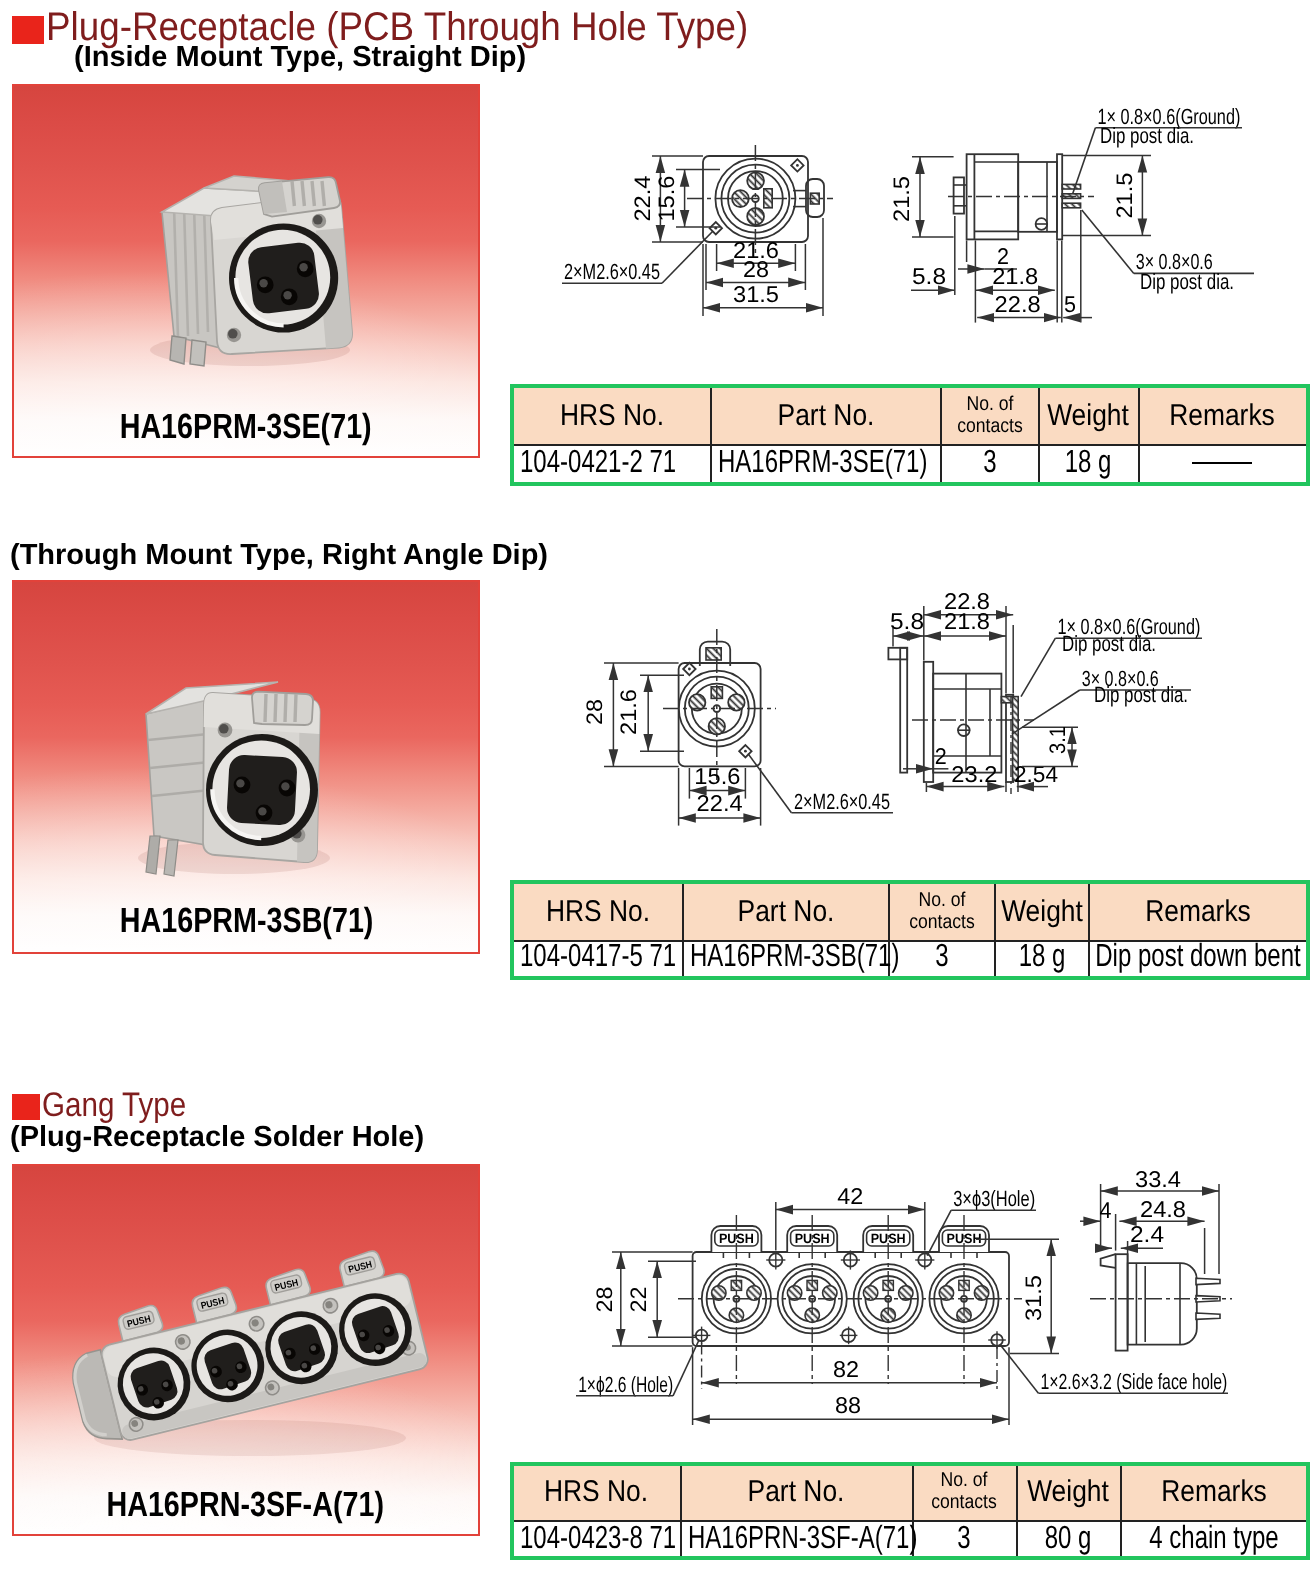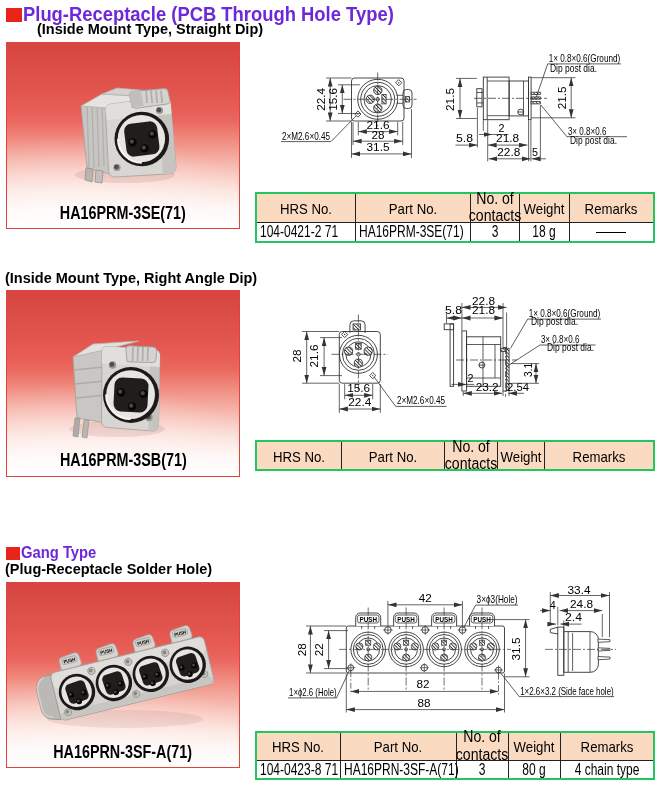--- a/index.html
+++ b/index.html
@@ -1,33 +1,33 @@
 <!DOCTYPE html>
 <html><head>
 <meta charset="utf-8">
 <style>
 html,body{margin:0;padding:0;}
 body{width:658px;height:786px;background:#ffffff;font-family:"Liberation Sans",sans-serif;position:relative;overflow:hidden;}
 .abs{position:absolute;}
-.title{position:absolute;display:flex;align-items:center;color:#6d28d9;font-weight:bold;justify-content:flex-end;}
+.title{position:absolute;display:flex;align-items:center;color:#7f1d1d;font-weight:normal;justify-content:flex-end;}
 .sq{display:inline-block;background:#e9241b;margin-right:1px;}
 .subt{position:absolute;font-weight:bold;color:#000;}
 .photo{position:absolute;width:232px;height:184.5px;border:1.5px solid #e2423a;background:
  radial-gradient(ellipse 140% 80% at 30% 102%, rgba(255,255,255,0.6) 0%, rgba(255,255,255,0.28) 40%, rgba(255,255,255,0) 65%),
  linear-gradient(180deg,#d6453f 0%,#db4b46 10%,#e0534d 22%,#e65b54 33%,#ea675f 42%,#f08a7f 52%,#f4a89d 61%,#f8c6bd 70%,#fce3dd 80%,#fef7f5 90%,#fffefe 100%);}
 .plabel{position:absolute;width:100%;text-align:center;font-weight:bold;font-size:17.5px;color:#000;letter-spacing:0px;}
 table.spec{position:absolute;border-collapse:collapse;table-layout:fixed;font-size:16px;color:#000;}
 table.spec td{border:1px solid #222;text-align:center;padding:0;position:relative;}
 table.spec{border:2px solid #22c55e;}
 table.spec .hd{background:#fadbc2;font-size:15px;}
 table.spec .lft{text-align:left;padding-left:15px;}
 .cx{position:absolute;left:50%;top:50%;transform:translate(-50%,-50%) scaleX(0.75);white-space:nowrap;}
 .cl{position:absolute;left:3px;top:50%;transform:translateY(-50%) scaleX(0.75);transform-origin:0 50%;white-space:nowrap;}
 .ch{position:absolute;left:50%;top:50%;transform:translate(-50%,-50%) scaleX(0.88);white-space:nowrap;text-align:center;}
-.contacts{font-size:16px;line-height:1.1;}
+.contacts{font-size:10px;line-height:1.1;}
 .dash{display:inline-block;width:30px;height:0;border-top:1.4px solid #000;vertical-align:middle;}
 .plabel span{display:inline-block;transform:scaleX(0.82);transform-origin:50% 50%;}
 svg text{font-family:"Liberation Sans",sans-serif;fill:#000;}
 </style>
 </head>
 <body>
 <svg width="0" height="0" style="position:absolute">
 <defs>
 <marker id="ar" markerWidth="9" markerHeight="6" refX="8.6" refY="2.6" orient="auto-start-reverse" markerUnits="userSpaceOnUse">
         <path d="M0,0.2 L8.6,2.6 L0,5 z" fill="#333"></path>
@@ -225,21 +225,21 @@
           <span class="cx">3</span>
         </td>
         <td>
           <span class="cx">18 g</span>
         </td>
         <td><span class="dash"></span></td>
 </tr>
 </tbody>
   </table>
 
-<div class="subt" style="left:5px;top:270px;font-size:14.5px;">(Inside Mount Type, Right Angle Dip)</div>
+<div class="subt" style="left:5px;top:270px;font-size:14.5px;">(Through Mount Type, Right Angle Dip)</div>
 
 <div class="photo" style="left:6px;top:290px;">
 <svg width="232" height="184" viewBox="0 0 232 184">
 <g id="conn2">
 <ellipse cx="110" cy="138" rx="48" ry="8" fill="rgba(120,30,20,0.10)"></ellipse>
 <polygon points="66,66 97,58 99,132 70,127" fill="#c9c7c3" stroke="#a3a19d" stroke-width="0.8"></polygon>
 <line x1="67" y1="79" x2="97" y2="76" stroke="#aeaca8" stroke-width="1.3"></line>
 <line x1="68" y1="93" x2="98" y2="90" stroke="#aeaca8" stroke-width="1.3"></line>
 <line x1="69" y1="107" x2="98" y2="104" stroke="#aeaca8" stroke-width="1.3"></line>
 <polygon points="66,66 86,53 132,50 97,59" fill="#e3e2df" stroke="#b5b3af" stroke-width="0.8"></polygon>
@@ -379,20 +379,37 @@
           <span class="ch">Part No.</span>
         </td>
         <td class="contacts">
           <span class="ch">No. of<br>contacts</span>
         </td>
         <td>
           <span class="ch">Weight</span>
         </td>
         <td>
           <span class="ch">Remarks</span>
+        </td>
+</tr>
+<tr style="height:18.5px;">
+<td class="lft">
+          <span class="cl">104-0417-5 71</span>
+        </td>
+        <td class="lft">
+          <span class="cl">HA16PRM-3SB(71)</span>
+        </td>
+        <td>
+          <span class="cx">3</span>
+        </td>
+        <td>
+          <span class="cx">18 g</span>
+        </td>
+        <td>
+          <span class="cx">Dip post down bent</span>
         </td>
 </tr>
 </tbody>
   </table>
 
 <div class="title" style="left:6px;top:543px;font-size:17px;">
     <span class="sq" style="width:14px;height:13px;"></span>
     <span style="display:inline-block;transform:scaleX(0.87);transform-origin:0 50%;">Gang Type</span>
   </div>
 <div class="subt" style="left:5px;top:560.5px;font-size:14.5px;">(Plug-Receptacle Solder Hole)</div>

